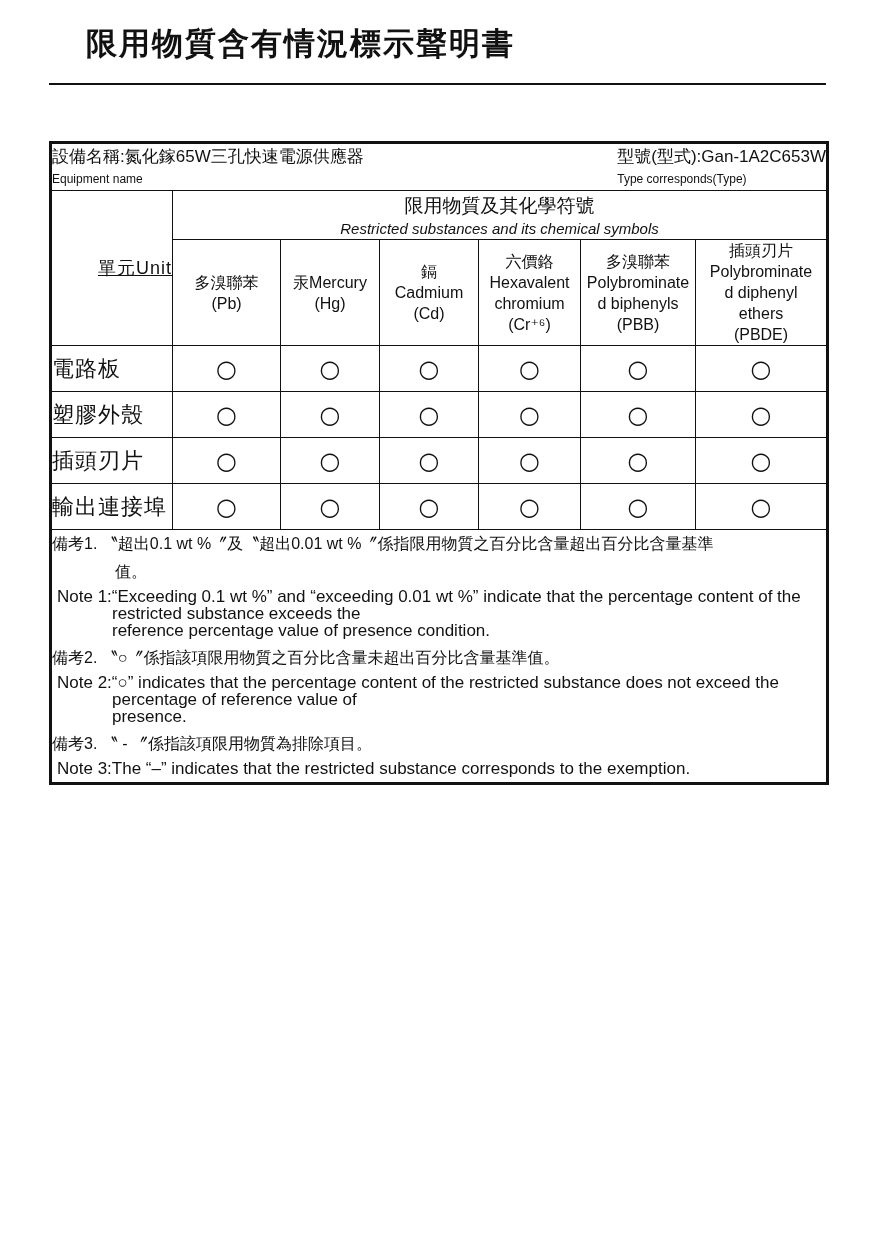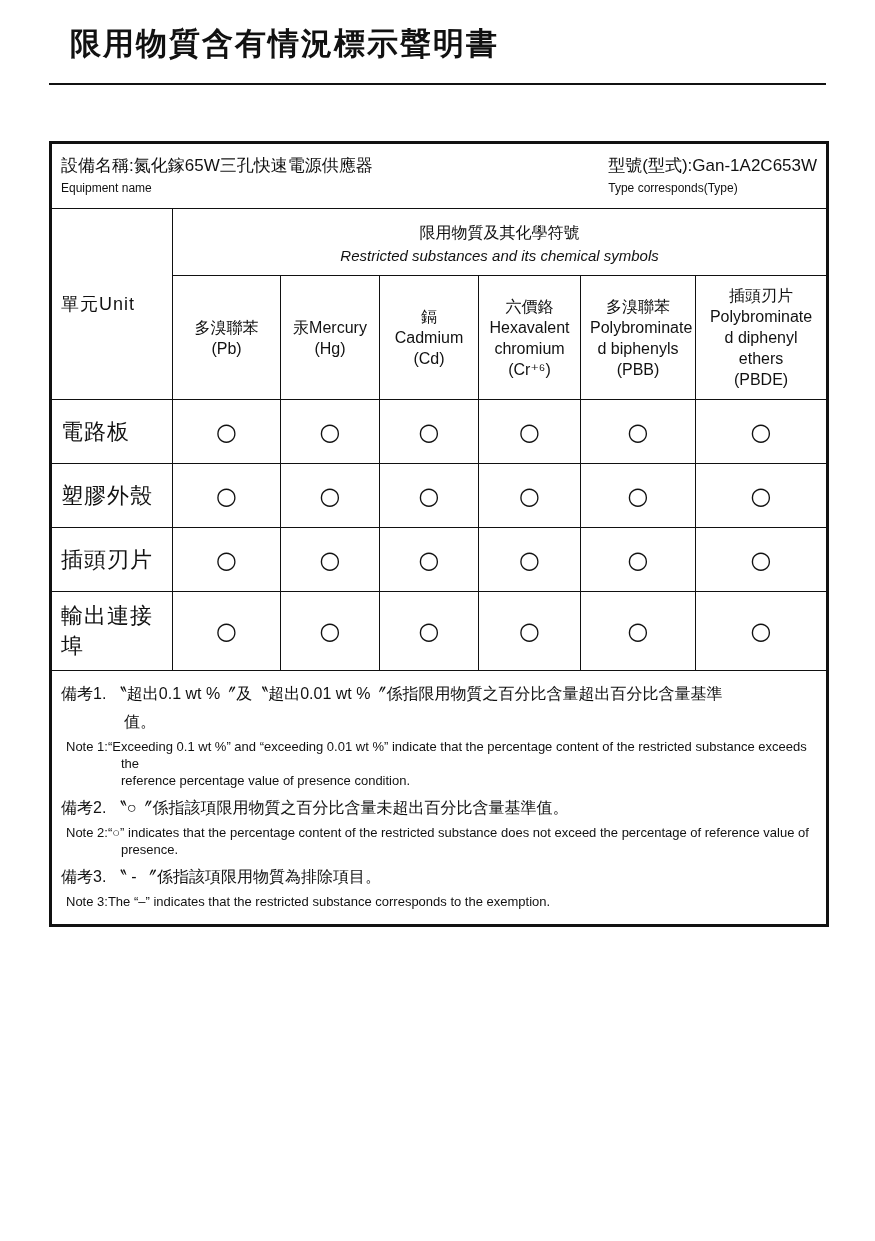--- a/index.html
+++ b/index.html
@@ -14,21 +14,21 @@
   }
   .page {
     position: relative;
     width: 875px;
     height: 1241px;
     overflow: hidden;
     background: #ffffff;
   }
   .doc-title {
     position: absolute;
-    left: 70px;
+    left: 86px;
     top: 24px;
     margin: 0;
     font-size: 31px;
     font-weight: bold;
     letter-spacing: 2px;
     line-height: 40px;
     white-space: nowrap;
   }
   .title-rule {
     position: absolute;
@@ -42,37 +42,38 @@
     position: absolute;
     left: 49px;
     top: 141px;
     width: 778px;
     border-collapse: collapse;
     table-layout: fixed;
     border: 3px solid #111111;
   }
   table.decl td {
     border: 1.5px solid #111111;
-    padding: 9px;
+    padding: 0;
     vertical-align: middle;
     overflow: hidden;
   }
   
   td.equip-cell { height: 46px; padding: 3px 8px 3px 7px; }
   .equip-flex { display: flex; justify-content: space-between; align-items: flex-start; }
   .equip-zh { font-size: 17px; line-height: 24px; white-space: nowrap; }
   .equip-en { font-size: 12px; line-height: 20px; white-space: nowrap; }
   
   td.unit-head {
-    text-align: left;
+    text-align: right;
     font-size: 18px;
     letter-spacing: 1px;
+    text-decoration: underline;
   }
   td.restricted-head { height: 48px; text-align: center; }
-  .restricted-zh { font-size: 16px; line-height: 26px; }
+  .restricted-zh { font-size: 19px; line-height: 26px; }
   .restricted-en { font-size: 15px; line-height: 19px; font-style: italic; }
   
   td.col-head {
     height: 105px;
     text-align: center;
     font-size: 16px;
     line-height: 21px;
     white-space: pre-line;
     padding: 2px;
   }
@@ -94,21 +95,21 @@
   
   td.notes-cell { padding: 5px 8px 6px 7px; vertical-align: top; }
   .note-zh {
     font-size: 16px;
     line-height: 28px;
     white-space: pre-line;
     padding-left: 63px;
     text-indent: -63px;
   }
   .note-en {
-    font-size: 13px;
+    font-size: 17px;
     line-height: 17px;
     white-space: pre-line;
     padding-left: 55px;
     text-indent: -55px;
     margin: 2px 0 5px 5px;
   }
 </style>
 </head>
 <body>
 

